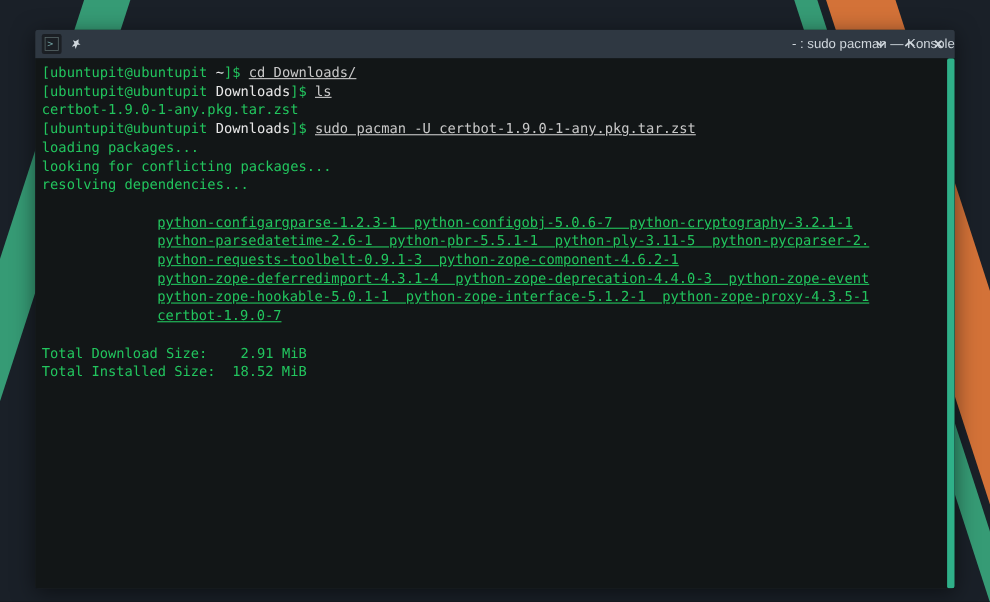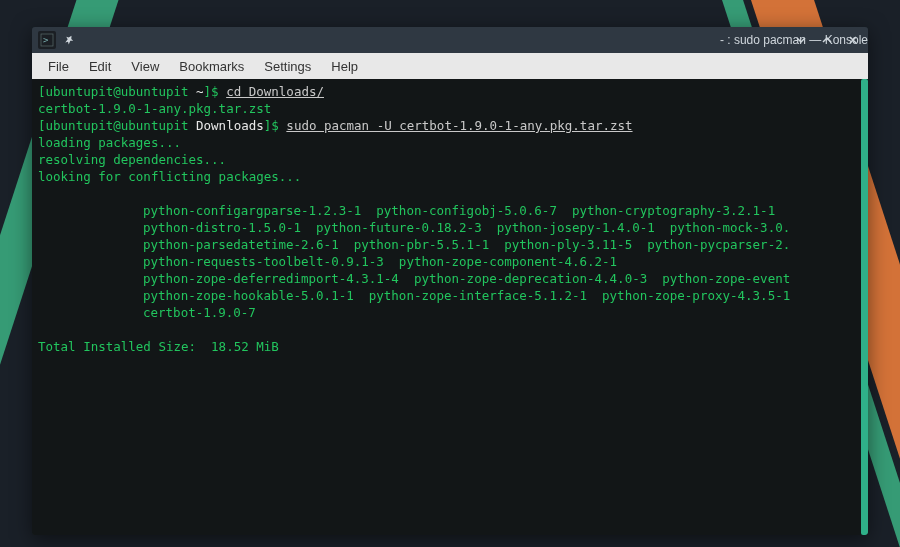--- a/index.html
+++ b/index.html
@@ -163,21 +163,21 @@
   .line { white-space: pre; }
   .cursor-block {
     display: inline-block;
     width: 8px;
     height: 15px;
     background: #2fb089;
     vertical-align: text-bottom;
     margin-left: 2px;
   }
   svg { display: block; }
-  .indent { padding-left: 105px; display:block; }
+  .indent { padding-left: 105px; display:block;text-decoration:underline; }
 </style>
 </head>
 <body>
 
 <div class="bg-stripe-left"></div>
 <div class="bg-stripe-right"></div>
 <div class="bg-stripe-right2"></div>
 
 <div class="window">
 
@@ -208,45 +208,38 @@
           </svg>
       </div>
       <div class="win-btn">
         <svg width="12" height="12" viewBox="0 0 12 12">
             <path d="M3 3 L9 9 M9 3 L3 9" stroke="#cfd6dc" stroke-width="1.5"></path>
           </svg>
       </div>
     </div>
   </div>
 
-  <div class="menubar">
-    <div class="menu-item">File</div>
-    <div class="menu-item">Edit</div>
-    <div class="menu-item">View</div>
-    <div class="menu-item">Bookmarks</div>
-    <div class="menu-item">Settings</div>
-    <div class="menu-item">Help</div>
-  </div>
 
   <div class="terminal">
     <div class="line"><span class="teal">[ubuntupit@ubuntupit </span><span class="white">~</span><span class="teal">]$ </span><span class="gray">cd Downloads/</span></div>
+    <div class="line"><span class="teal">[ubuntupit@ubuntupit </span><span class="white">Downloads</span><span class="teal">]$ </span><span class="gray">ls</span></div>
     <div class="line teal">certbot-1.9.0-1-any.pkg.tar.zst</div>
     <div class="line"><span class="teal">[ubuntupit@ubuntupit </span><span class="white">Downloads</span><span class="teal">]$ </span><span class="gray">sudo pacman -U certbot-1.9.0-1-any.pkg.tar.zst</span></div>
     <div class="line teal">loading packages...</div>
+    <div class="line teal">looking for conflicting packages...</div>
     <div class="line teal">resolving dependencies...</div>
-    <div class="line teal">looking for conflicting packages...</div>
     <div class="line teal">&nbsp;</div>
     <div class="line teal indent">python-configargparse-1.2.3-1  python-configobj-5.0.6-7  python-cryptography-3.2.1-1</div>
-    <div class="line teal indent">python-distro-1.5.0-1  python-future-0.18.2-3  python-josepy-1.4.0-1  python-mock-3.0.</div>
     <div class="line teal indent">python-parsedatetime-2.6-1  python-pbr-5.5.1-1  python-ply-3.11-5  python-pycparser-2.</div>
     <div class="line teal indent">python-requests-toolbelt-0.9.1-3  python-zope-component-4.6.2-1</div>
     <div class="line teal indent">python-zope-deferredimport-4.3.1-4  python-zope-deprecation-4.4.0-3  python-zope-event</div>
     <div class="line teal indent">python-zope-hookable-5.0.1-1  python-zope-interface-5.1.2-1  python-zope-proxy-4.3.5-1</div>
     <div class="line teal indent">certbot-1.9.0-7</div>
     <div class="line teal">&nbsp;</div>
+    <div class="line teal"><span>Total Download Size:    </span><span>2.91 MiB</span></div>
     <div class="line teal"><span>Total Installed Size:  </span><span>18.52 MiB</span></div>
     <div class="line teal">&nbsp;</div>
 
     <div class="terminal-scrollbar">
       <div class="scrollbar-thumb"></div>
     </div>
   </div>
 
 </div>
 

